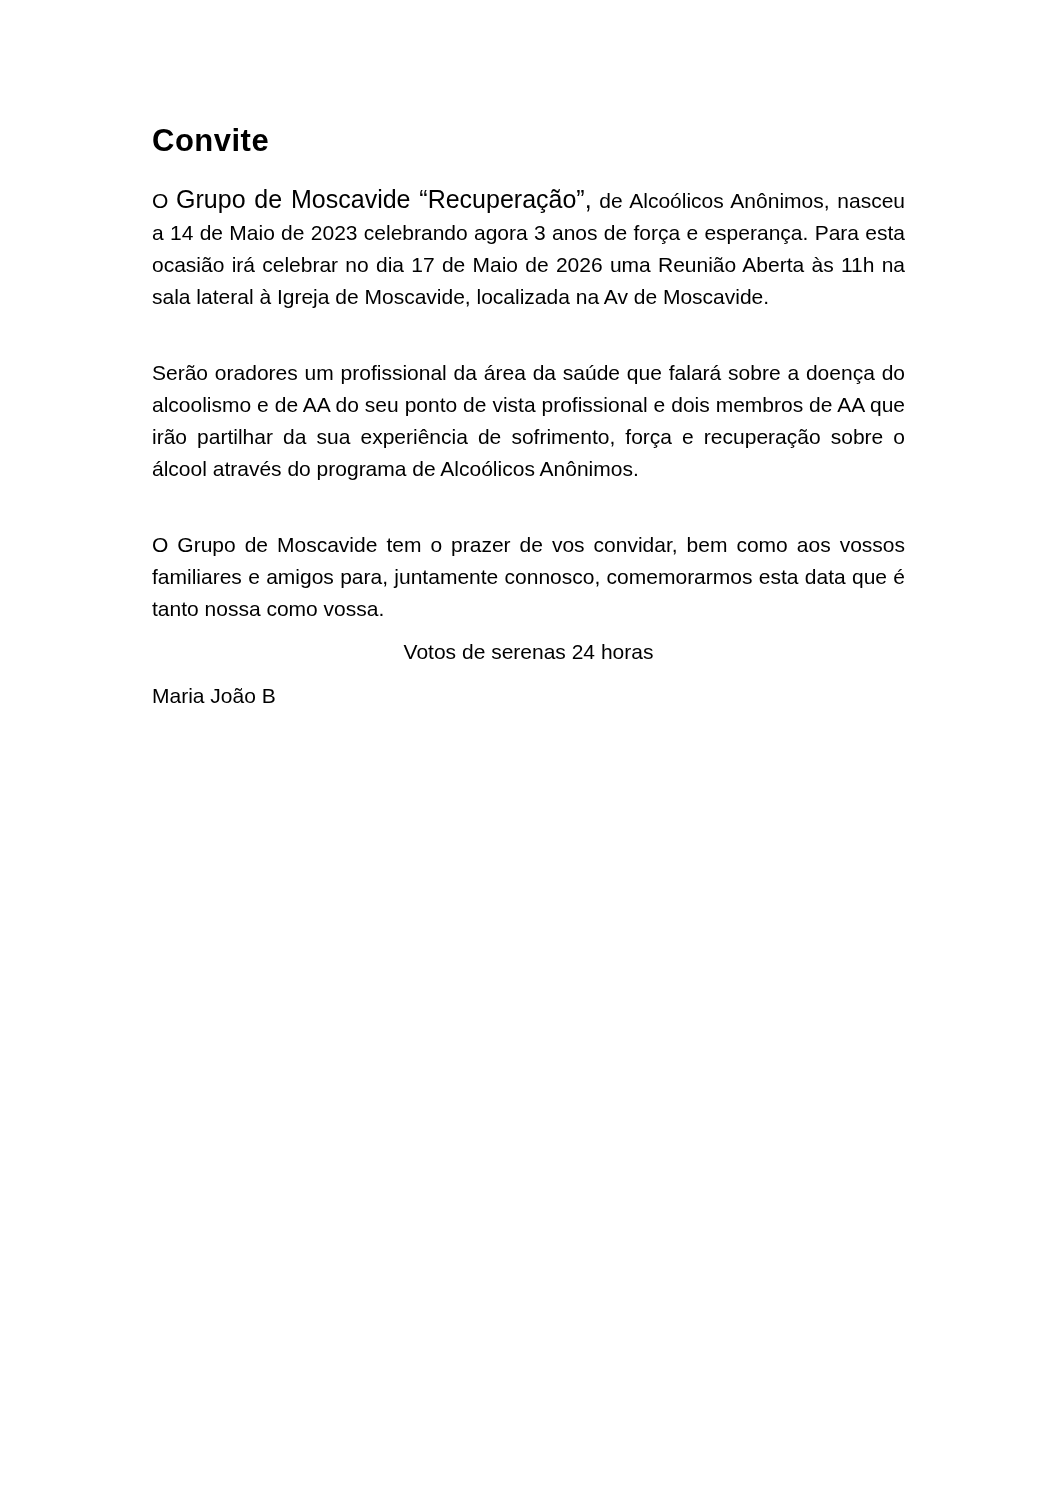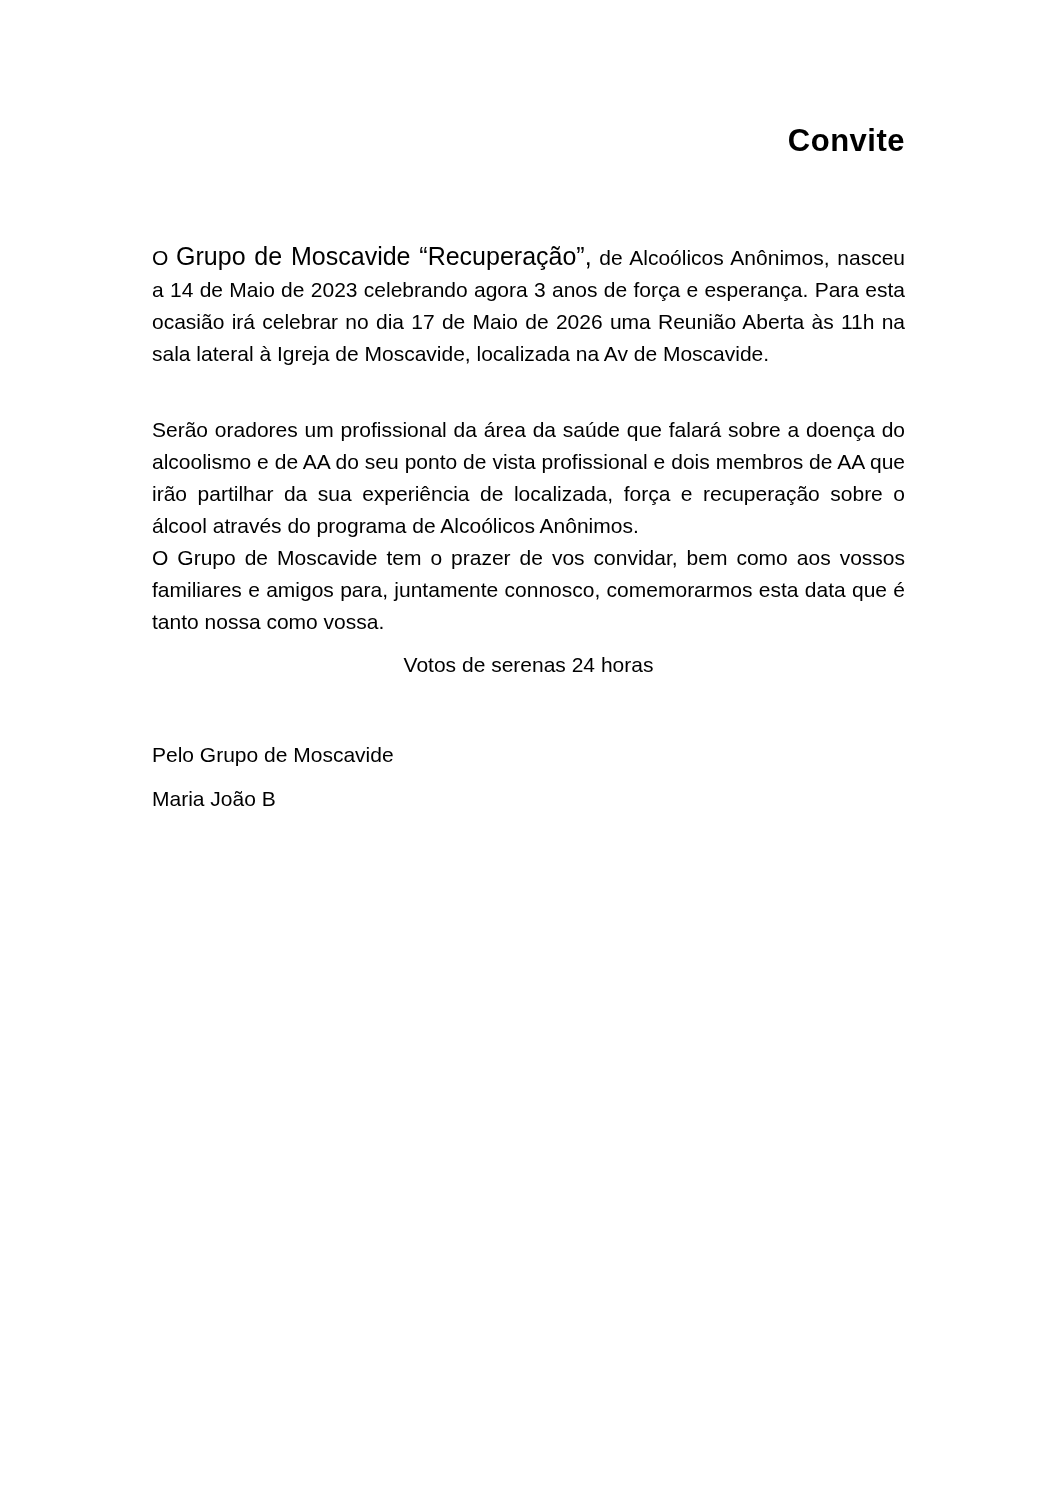--- a/index.html
+++ b/index.html
@@ -20,58 +20,57 @@
   }
   .content {
     margin-left: 152px;
     margin-right: 153px; 
   }
   .title {
     margin: 0;
     font-size: 31px;
     line-height: 38px;
     font-weight: 700;
-    text-align: right;
+    text-align: left;
     letter-spacing: 0.5px;
   }
   .para {
     margin: 0;
     font-size: 21px;
     line-height: 32px;
     text-align: justify;
   }
   .emph {
     font-size: 25px;
   }
-  .p1 { margin-top: 80px; }
+  .p1 { margin-top: 23px; }
   .p2 { margin-top: 44px; }
-  .p3 { }
+  .p3 { margin-top: 44px; }
   .p4 { margin-top: 3px; }
   .p5 { margin-top: 11px; text-align: center; }
   .sig { text-align: left; }
   .sig1 { margin-top: 58px; }
   .sig2 { margin-top: 12px; }
   .sig3 { margin-top: 7px; }
 </style>
 </head>
 <body>
 
 <div class="page">
   <div class="content">
 
     <h1 class="title">Convite</h1>
 
     <p class="para p1"><span>O </span><span class="emph">Grupo de Moscavide “Recuperação”,</span><span> de Alcoólicos Anônimos, nasceu a 14 de Maio de 2023 celebrando agora 3 anos de força e esperança. Para esta ocasião irá celebrar no dia 17 de Maio de 2026 uma Reunião Aberta às 11h na sala lateral à Igreja de Moscavide, localizada na Av de Moscavide.</span></p>
 
-    <p class="para p2">Serão oradores um profissional da área da saúde que falará sobre a doença do alcoolismo e de AA do seu ponto de vista profissional e dois membros de AA que irão partilhar da sua experiência de localizada, força e recuperação sobre o álcool através do programa de Alcoólicos Anônimos.</p>
+    <p class="para p2">Serão oradores um profissional da área da saúde que falará sobre a doença do alcoolismo e de AA do seu ponto de vista profissional e dois membros de AA que irão partilhar da sua experiência de sofrimento, força e recuperação sobre o álcool através do programa de Alcoólicos Anônimos.</p>
 
     <p class="para p3">O Grupo de Moscavide tem o prazer de vos convidar, bem como aos vossos familiares e amigos para, juntamente connosco, comemorarmos esta data que é tanto nossa como vossa.</p>
 
 
     <p class="para p5">Votos de serenas 24 horas</p>
 
-    <p class="para sig sig1">Pelo Grupo de Moscavide</p>
 
     <p class="para sig sig2">Maria João B</p>
 
 
   </div>
 </div>
 
 </body></html>

